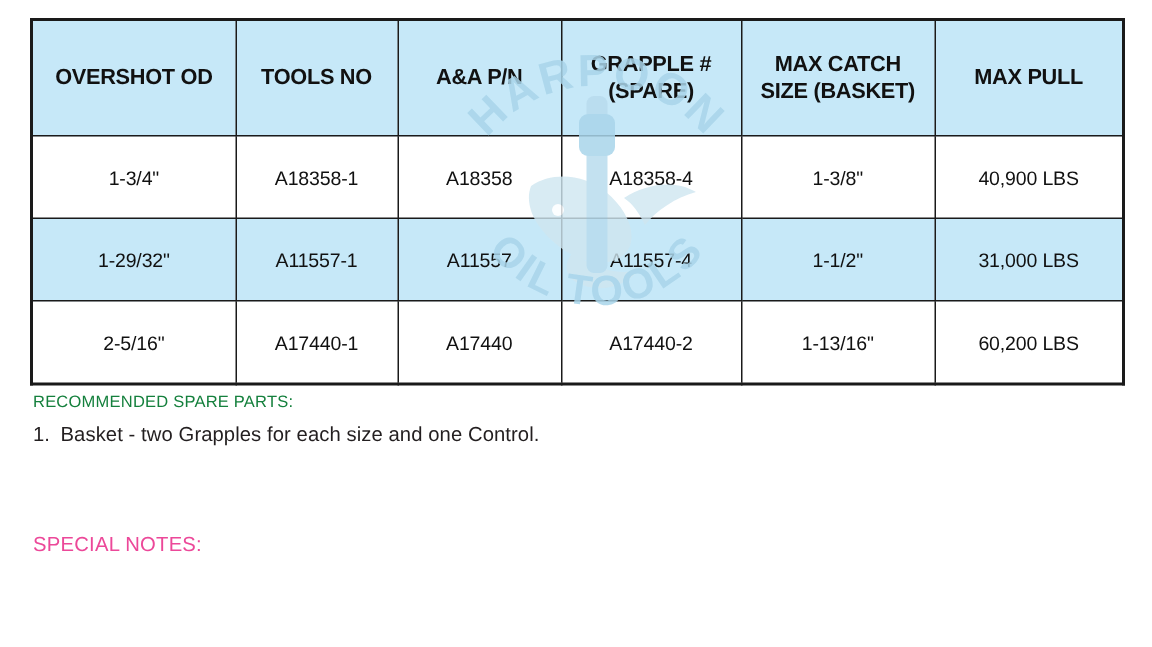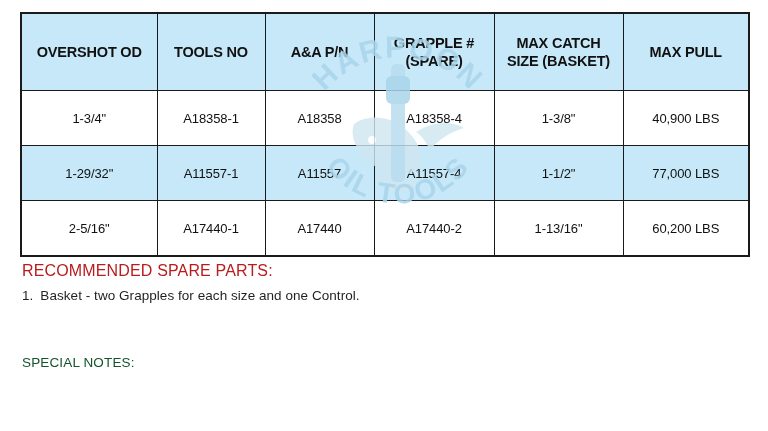--- a/index.html
+++ b/index.html
@@ -89,22 +89,22 @@
 
   
   #notes {
     position: absolute;
     left: 22px;
     top: 262px;
     width: 700px;
     z-index: 2;
   }
   .note-heading {
-    font-size: 16px;
-    color: #b91c1c;
+    font-size: 11px;
+    color: #15803d;
     letter-spacing: 0.15px;
     margin: 0 0 8px 0;
     font-weight: normal;
   }
   .note-item {
     font-size: 13.5px;
     color: #231f20;
     margin: 0;
     letter-spacing: 0.05px;
     display: flex;
@@ -113,21 +113,21 @@
   .note-num { flex: 0 0 auto; }
 
   #special-notes {
     position: absolute;
     left: 22px;
     top: 355px;
     z-index: 2;
   }
   .special-heading {
     font-size: 13.5px;
-    color: #14532d;
+    color: #ec4899;
     letter-spacing: 0.15px;
     margin: 0;
     font-weight: normal;
   }
 </style>
 </head>
 <body>
 
 <div id="page">
 
@@ -202,21 +202,21 @@
           <td>A18358-4</td>
           <td>1-3/8"</td>
           <td>40,900 LBS</td>
         </tr>
         <tr class="alt">
           <td>1-29/32"</td>
           <td>A11557-1</td>
           <td>A11557</td>
           <td>A11557-4</td>
           <td>1-1/2"</td>
-          <td>77,000 LBS</td>
+          <td>31,000 LBS</td>
         </tr>
         <tr class="plain">
           <td>2-5/16"</td>
           <td>A17440-1</td>
           <td>A17440</td>
           <td>A17440-2</td>
           <td>1-13/16"</td>
           <td>60,200 LBS</td>
         </tr>
       </tbody>

